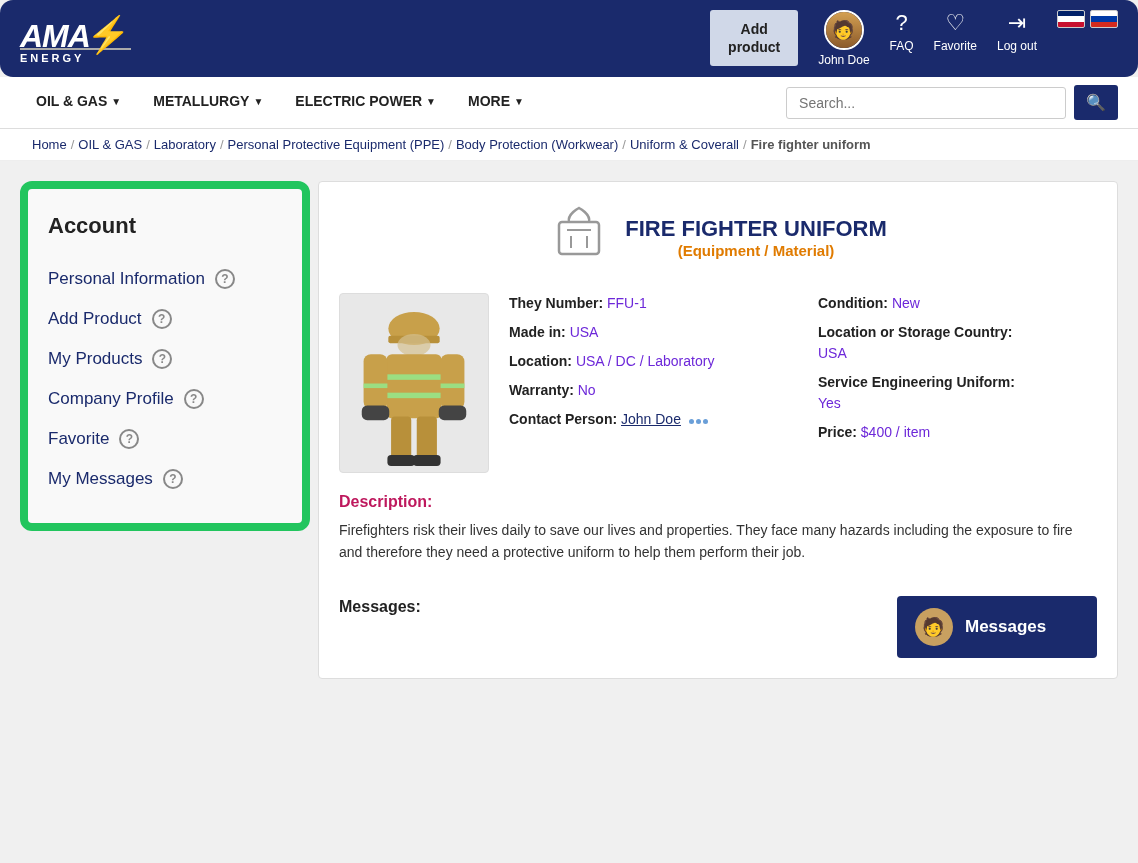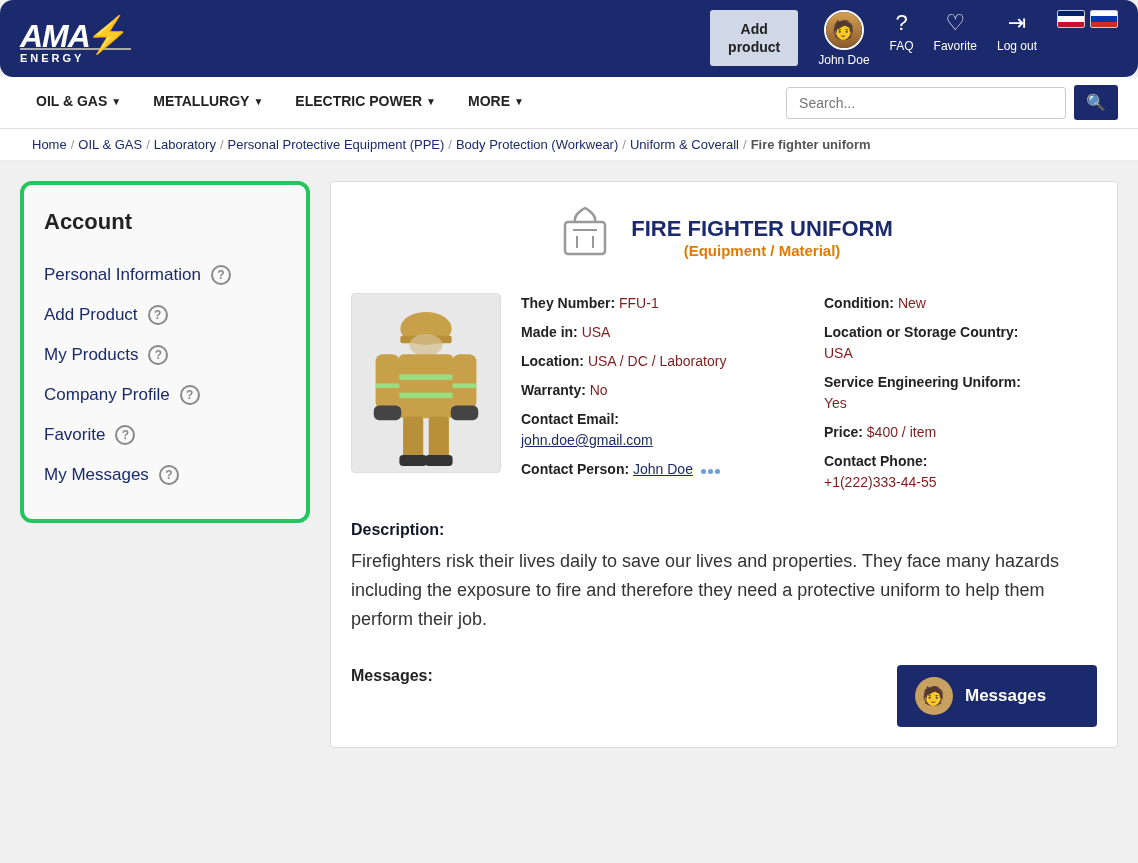--- a/index.html
+++ b/index.html
@@ -197,24 +197,24 @@
       padding: 20px;
       max-width: 1138px;
       margin: 0 auto;
     }
 
     
     .sidebar {
       width: 290px;
       min-width: 290px;
       background: #f9f9f9;
-      border: 4px solid #22c55e;
+      border: 8px solid #22c55e;
       border-radius: 12px;
       padding: 24px 20px;
-      margin-right: 20px;
+      margin-right: 8px;
       height: fit-content;
     }
     .sidebar-title {
       font-size: 22px;
       font-weight: bold;
       color: #222;
       margin-bottom: 20px;
     }
     .sidebar-link {
       display: flex;
@@ -303,40 +303,40 @@
     }
     .detail-row {
       margin-bottom: 8px;
       line-height: 1.5;
     }
     .detail-row .label {
       font-weight: bold;
       color: #222;
     }
     .detail-row .value {
-      color: #7f1d1d;
+      color: #6d28d9;
     }
     .detail-row a {
       color: #1a2a6c;
       text-decoration: underline;
       cursor: pointer;
     }
 
     
     .description-section {
       margin-top: 10px;
     }
     .description-title {
       font-size: 16px;
       font-weight: bold;
-      color: #0f172a;
+      color: #be185d;
       margin-bottom: 8px;
     }
     .description-text {
-      font-size: 18px;
+      font-size: 14px;
       line-height: 1.6;
       color: #333;
     }
     .overview-title {
       font-size: 16px;
       font-weight: bold;
       color: #222;
       margin-top: 18px;
     }
 
@@ -554,24 +554,20 @@
           </div>
           <div class="detail-row">
             <span class="label">Location:</span>
             <span class="value"> <span>USA / DC / Laboratory</span></span>
           </div>
           <div class="detail-row">
             <span class="label">Warranty:</span>
             <span class="value"> <span>No</span></span>
           </div>
           <div class="detail-row">
-            <span class="label">Contact Email:</span><br>
-            <a>john.doe@gmail.com</a>
-          </div>
-          <div class="detail-row">
             <span class="label">Contact Person:</span>
             <a> <span>John Doe</span></a>
             <span class="chat-bubble">
               <span></span>
                 <span></span>
                 <span></span>
             </span>
           </div>
         </div>
         <div class="detail-col">
@@ -584,24 +580,20 @@
             <span class="value">USA</span>
           </div>
           <div class="detail-row">
             <span class="label">Service Engineering Uniform:</span><br>
             <span class="value">Yes</span>
           </div>
           <div class="detail-row">
             <span class="label">Price:</span>
             <span class="value"> <span>$400 / item</span></span>
           </div>
-          <div class="detail-row">
-            <span class="label">Contact Phone:</span><br>
-            <span class="value">+1(222)333-44-55</span>
-          </div>
         </div>
       </div>
     </div>
 
     <div class="description-section">
       <div class="description-title">Description:</div>
       <div class="description-text">Firefighters risk their lives daily to save our lives and properties. They face many hazards including the exposure to fire and therefore they need a protective uniform to help them perform their job.</div>
     </div>
 
     <div style="display:flex; align-items:flex-start; justify-content:space-between; margin-top:16px;">

